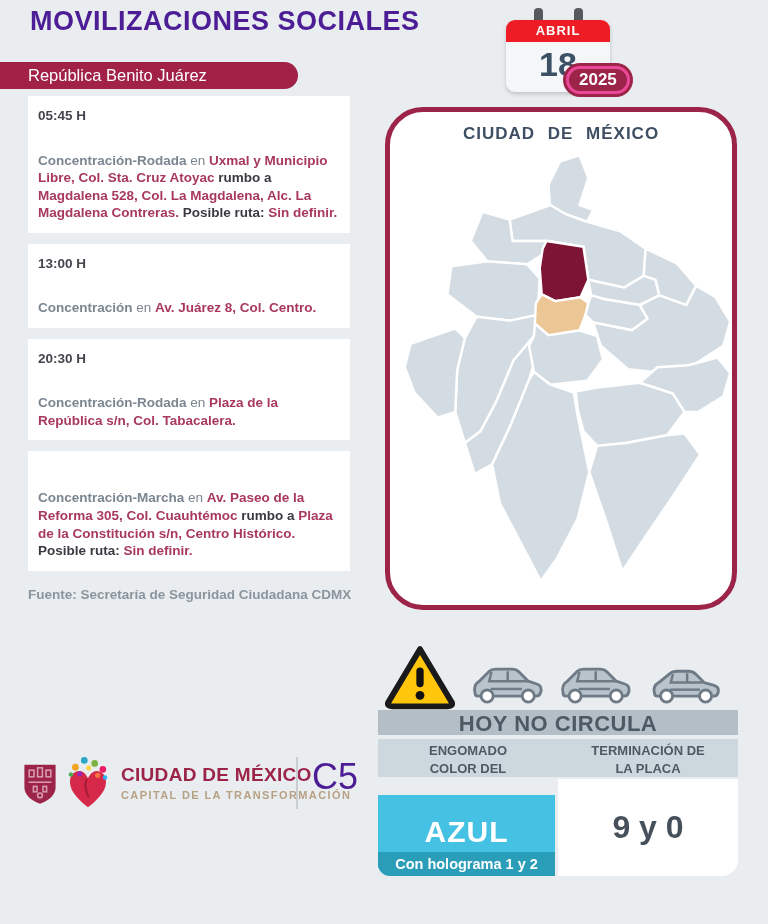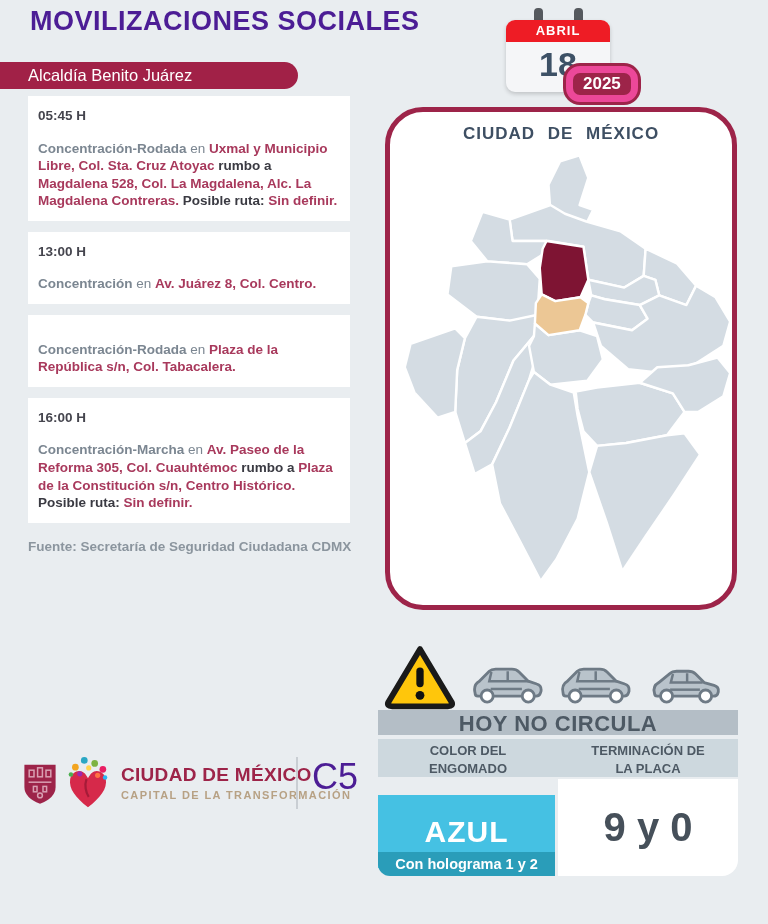--- a/index.html
+++ b/index.html
@@ -12,31 +12,31 @@
 
   
   .calendar{position:absolute;left:506px;top:8px;width:106px;height:92px;}
   .cal-ring{position:absolute;top:0;width:9px;height:22px;background:#55595e;border-radius:4px;}
   .cal-ring.r1{left:28px;} .cal-ring.r2{left:68px;}
   .cal-body{position:absolute;left:0;top:12px;width:104px;height:72px;background:#f5f6f8;
     border-radius:9px;box-shadow:0 2px 4px rgba(0,0,0,.18);}
   .cal-band{height:22px;background:#ee1c25;border-radius:9px 9px 0 0;color:#fff;
     font-size:13px;font-weight:800;letter-spacing:1px;text-align:center;line-height:22px;}
   .cal-day{text-align:center;font-size:34px;font-weight:800;color:#3d5166;line-height:44px;}
-  .cal-year{position:absolute;left:60px;top:58px;background:#9d2449;color:#fff;border:7px solid #ec4899;
+  .cal-year{position:absolute;left:60px;top:58px;background:#9d2449;color:#fff;border:3px solid #ec4899;
     box-shadow:0 0 0 3px #9d2449;border-radius:14px;padding:0 10px;font-size:17px;font-weight:800;line-height:22px;}
 
   
   .alerts-col{position:absolute;left:0;top:62px;width:368px;}
   .section-pill{height:27px;line-height:27px;background:#a12147;color:#fff;font-size:16.5px;
     padding-left:28px;border-radius:0 14px 14px 0;width:298px;box-sizing:border-box;margin:0 0 7px 0;}
   .event-card{margin:0 0 11px 28px;width:322px;background:#fff;padding:11px 8px 11px 10px;
     box-sizing:border-box;font-size:13.5px;line-height:1.3;}
   .event-time{font-weight:700;color:#45454e;font-size:13.5px;}
-  .event-text{margin-top:15px;}
+  .event-text{margin-top:27px;}
   .seg-act{color:#7b8691;font-weight:700;}
   .seg-en{color:#7b8691;font-weight:400;}
   .seg-loc{color:#a8395c;font-weight:700;}
   .seg-strong{color:#3a3a42;font-weight:700;}
   .source-note{margin:16px 0 0 28px;font-size:13.5px;font-weight:700;color:#8b959e;}
 
   
   .map-card{position:absolute;left:385px;top:107px;width:352px;height:503px;background:#fff;
     border:5px solid #9d2449;border-radius:38px;box-sizing:border-box;}
   .map-title{text-align:center;margin-top:12px;font-size:17px;font-weight:800;color:#3e4f63;
@@ -55,21 +55,21 @@
   .hnc-labels{position:absolute;left:378px;top:739px;width:360px;height:38px;background:#cdd8de;
     display:flex;}
   .hnc-label{width:50%;text-align:center;color:#4d5964;font-size:13px;font-weight:800;
     line-height:1.35;padding-top:3px;box-sizing:border-box;}
   .hnc-values{position:absolute;left:378px;top:779px;width:360px;}
   .hnc-color-cell{position:absolute;left:0;top:16px;width:177px;height:73px;background:#45c1e3;
     color:#fff;font-size:30px;font-weight:800;text-align:center;line-height:73px;letter-spacing:1px;}
   .hnc-holo{position:absolute;left:0;top:73px;width:177px;height:24px;background:#2a9db9;
     border-radius:0 0 0 12px;color:#fff;font-size:14.5px;font-weight:700;text-align:center;line-height:24px;}
   .hnc-plate-cell{position:absolute;left:180px;top:0;width:180px;height:97px;background:#fff;
-    border-radius:0 0 16px 0;color:#46505a;font-size:40px;font-weight:800;text-align:center;line-height:97px;}
+    border-radius:0 0 16px 0;color:#46505a;font-size:32px;font-weight:800;text-align:center;line-height:97px;}
 
   
   .footer-shield{position:absolute;left:22px;top:758px;width:36px;height:52px;}
   .footer-heart{position:absolute;left:62px;top:750px;width:52px;height:64px;}
   .brand{position:absolute;left:121px;top:764px;}
   .brand-title{font-size:19px;font-weight:800;color:#9d2449;letter-spacing:.3px;}
   .brand-sub{font-size:11px;font-weight:700;color:#b7a184;letter-spacing:1.4px;margin-top:3px;}
   .footer-divider{position:absolute;left:296px;top:757px;height:52px;border-left:2px solid #c9ced3;}
   .c5{position:absolute;left:312px;top:756px;font-size:36px;font-weight:500;color:#4c1d95;}
 </style>
@@ -84,34 +84,34 @@
     <div class="cal-ring r1"></div>
     <div class="cal-ring r2"></div>
     <div class="cal-body">
       <div class="cal-band">ABRIL</div>
       <div class="cal-day">18</div>
     </div>
     <div class="cal-year">2025</div>
   </div>
 
   <div class="alerts-col">
-      <div class="section-pill">Alcaldía Benito Juárez</div>
+      <div class="section-pill">República Benito Juárez</div>
       <div class="event-card">
         <div class="event-time">05:45 H</div>
         <div class="event-text"><span class="seg-act">Concentración-Rodada </span><span class="seg-en">en </span><span class="seg-loc">Uxmal y Municipio Libre, Col. Sta. Cruz Atoyac </span><span class="seg-strong">rumbo a </span><span class="seg-loc">Magdalena 528, Col. La Magdalena, Alc. La Magdalena Contreras. </span><span class="seg-strong">Posible ruta: </span><span class="seg-loc">Sin definir.</span></div>
       </div>
       <div class="event-card">
         <div class="event-time">13:00 H</div>
         <div class="event-text"><span class="seg-act">Concentración </span><span class="seg-en">en </span><span class="seg-loc">Av. Juárez 8, Col. Centro.</span></div>
       </div>
       <div class="event-card">
+        <div class="event-time">20:30 H</div>
         <div class="event-text"><span class="seg-act">Concentración-Rodada </span><span class="seg-en">en </span><span class="seg-loc">Plaza de la República s/n, Col. Tabacalera.</span></div>
       </div>
       <div class="event-card">
-        <div class="event-time">16:00 H</div>
         <div class="event-text"><span class="seg-act">Concentración-Marcha </span><span class="seg-en">en </span><span class="seg-loc">Av. Paseo de la Reforma 305, Col. Cuauhtémoc </span><span class="seg-strong">rumbo a </span><span class="seg-loc">Plaza de la Constitución s/n, Centro Histórico. </span><span class="seg-strong">Posible ruta: </span><span class="seg-loc">Sin definir.</span></div>
       </div>
       <div class="source-note">Fuente: Secretaría de Seguridad Ciudadana CDMX</div>
     </div>
 
   <div class="map-card">
     <div class="map-title">CIUDAD DE MÉXICO</div>
     <svg class="map-svg" width="340" height="450" viewBox="0 0 350 460">
       <polygon class="region" points="160,62 158,34 170,10 190,4 199,27 190,55 204,60 197,74 175,66"></polygon>
       <polygon class="region" points="118,70 160,55 175,64 197,72 232,82 258,100 256,128 236,140 199,132 194,98 158,92 121,92"></polygon>
@@ -159,22 +159,22 @@
     <path d="M38 17 L35 29 L80 29 M58 16 L58 29" fill="none" stroke="#6e7a85" stroke-width="3.5"></path>
     <path d="M34 39 L76 39" stroke="#6e7a85" stroke-width="3.5"></path>
     <circle cx="29" cy="48" r="8.5" fill="#fff" stroke="#6e7a85" stroke-width="4"></circle>
     <circle cx="84" cy="48" r="8.5" fill="#fff" stroke="#6e7a85" stroke-width="4"></circle>
   </svg>
 
   <div class="hnc-titlebar">HOY NO CIRCULA</div>
 
   <div class="hnc-labels">
     <div class="hnc-label">
+      <div>ENGOMADO</div>
       <div>COLOR DEL</div>
-      <div>ENGOMADO</div>
     </div>
     <div class="hnc-label">
       <div>TERMINACIÓN DE</div>
       <div>LA PLACA</div>
     </div>
   </div>
 
   <div class="hnc-values">
     <div class="hnc-color-cell" style="background: rgb(69, 193, 227);">AZUL</div>
     <div class="hnc-holo">Con holograma 1 y 2</div>

